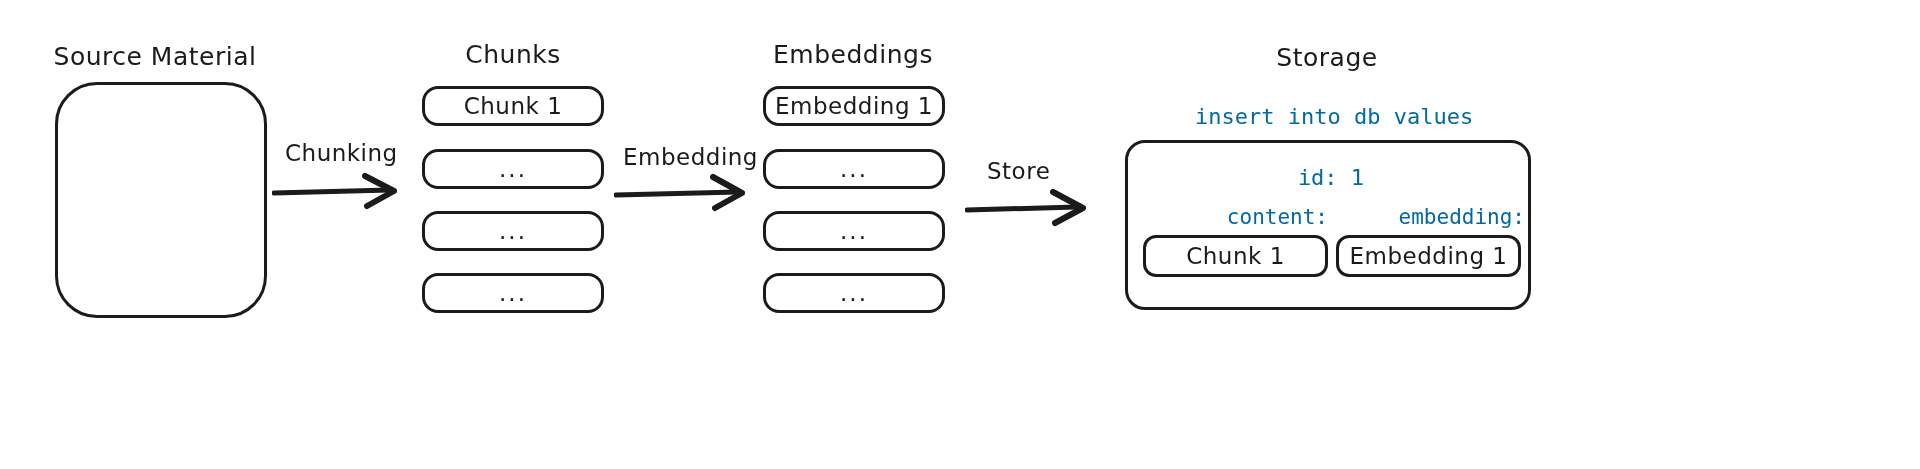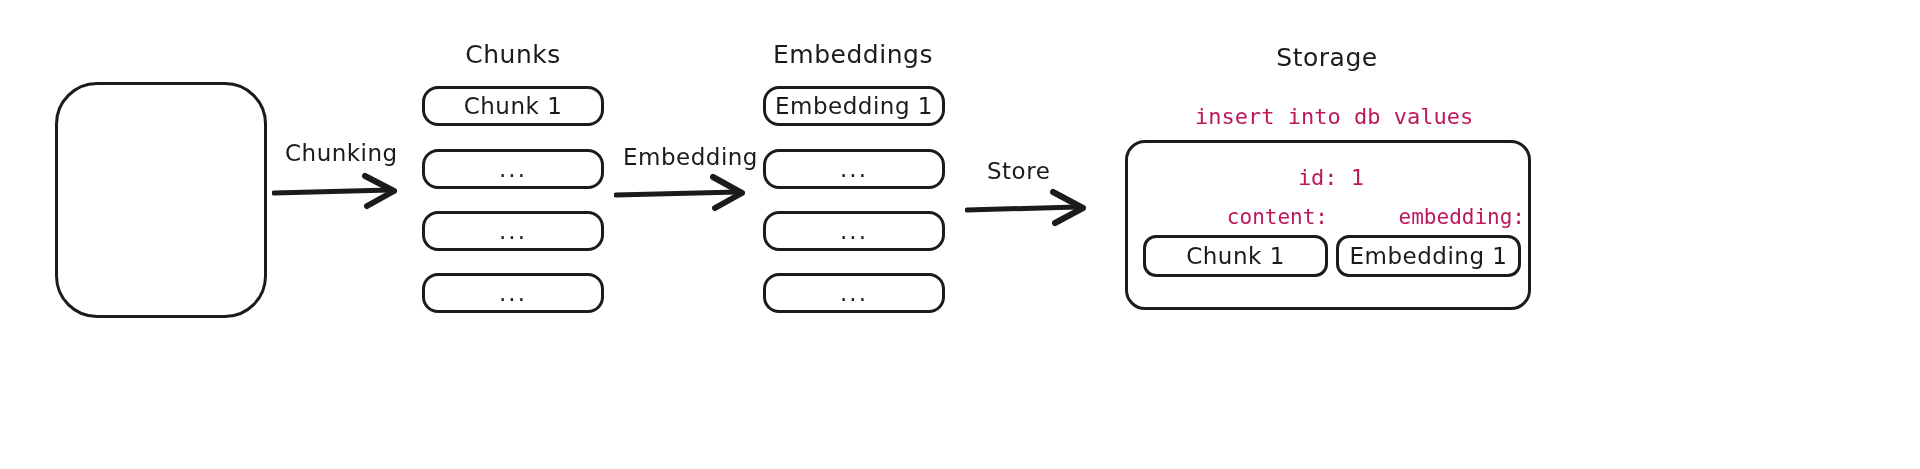--- a/index.html
+++ b/index.html
@@ -13,21 +13,21 @@
   
   .hand{
     font-family:"DejaVu Sans", sans-serif;
     font-weight:400;
     letter-spacing:.5px;
     color:#1b1b1b;
     white-space:nowrap;
   }
   .mono{
     font-family:"DejaVu Sans Mono","Liberation Mono",monospace;
-    color:#be185d;white-space:nowrap;
+    color:#0369a1;white-space:nowrap;
   }
 
   .col-title{position:absolute;font-size:25px;text-align:center;}
 
   
   .box{
     position:absolute;
     border:3.5px solid #1b1b1b;
     background:#fff;
     box-sizing:border-box;
@@ -46,20 +46,21 @@
   
   .storage-caption{position:absolute;font-size:22px;text-align:center;}
   .storage-id{position:absolute;font-size:22px;text-align:center;}
   .field-label{position:absolute;font-size:21px;text-align:right;}
 </style>
 </head>
 <body>
 
 <div class="stage">
 
+  <div class="col-title hand" style="left:20px;top:42px;width:270px;">Source Material</div>
 
   <div class="box r-lg" style="left:55px;top:82px;width:212px;height:236px;">
     <span class="box-label hand"></span>
   </div>
 
   <div class="arrow-label hand" style="left:285px;top:140px;">Chunking</div>
   <svg class="arrow" style="left:272px;top:172px;" width="140" height="40" viewBox="0 0 140 40">
     <path d="M2,21 L118,18" stroke="#1b1b1b" stroke-width="5" fill="none" stroke-linecap="round"></path>
     <path d="M93,4 L122,19 L95,34" stroke="#1b1b1b" stroke-width="6" fill="none" stroke-linecap="round" stroke-linejoin="round"></path>
   </svg>

